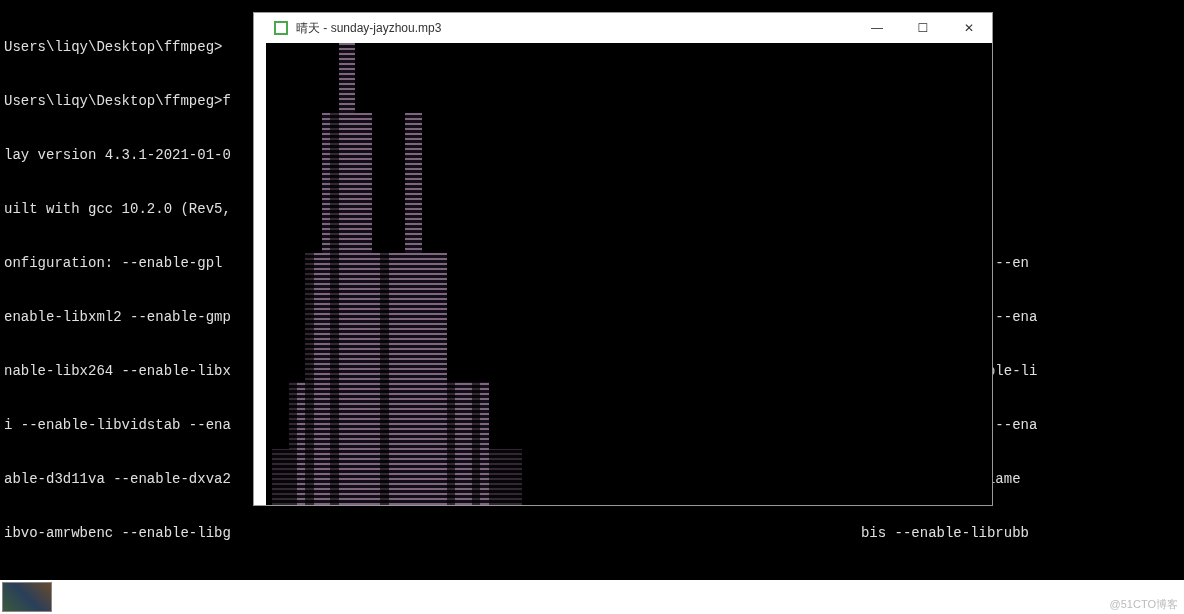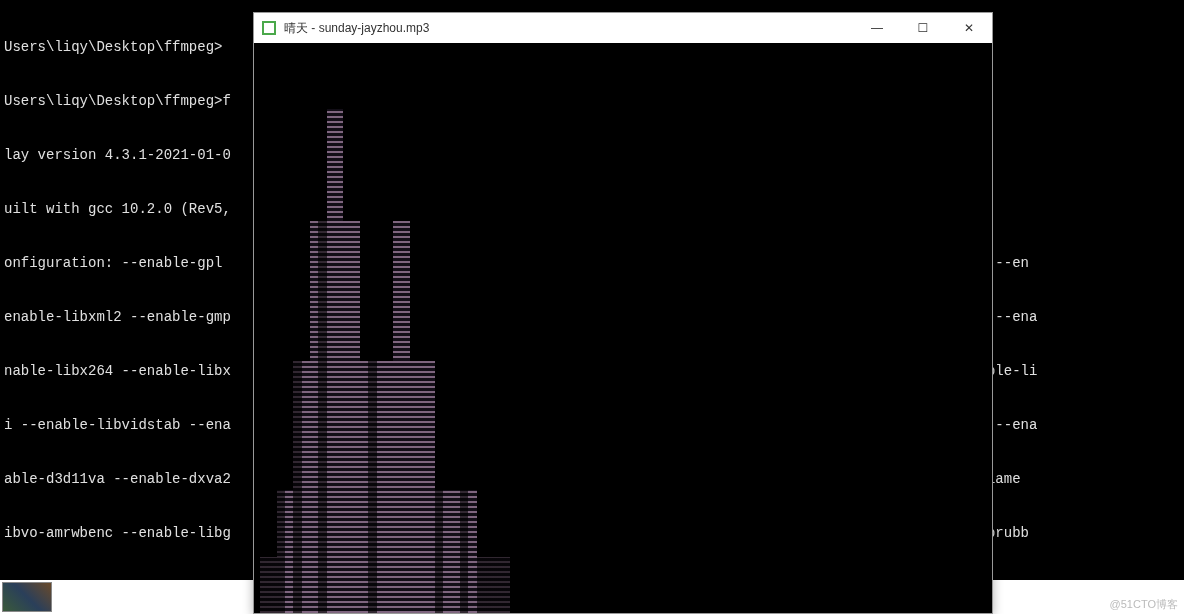--- a/index.html
+++ b/index.html
@@ -24,26 +24,27 @@
     white-space: pre;
     line-height: 18px;
     overflow: hidden;
   }
   .terminal .ln { display: block; height: 18px; }
   .player-window {
     position: absolute;
     left: 253px;
     top: 12px;
     width: 740px;
-    height: 602px;
+    height: 494px;
     background: #fff;
     border: 1px solid #999;
     box-shadow: 0 2px 10px rgba(0,0,0,0.3);
     display: flex;
     flex-direction: column;
+    padding-left: 12px;
   }
   .titlebar {
     height: 30px;
     background: #fff;
     display: flex;
     align-items: center;
     padding-left: 8px;
     font-family: "Segoe UI", sans-serif;
     font-size: 12px;
     color: #333;

